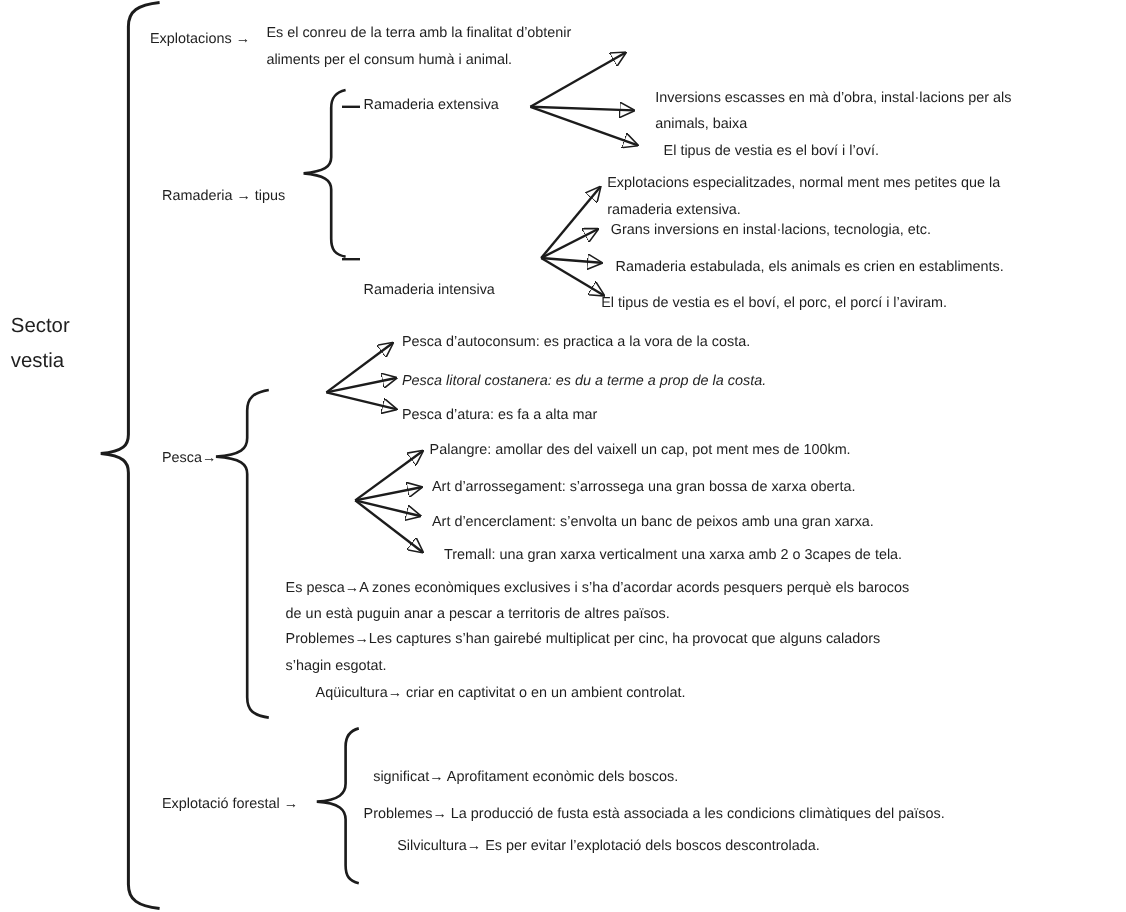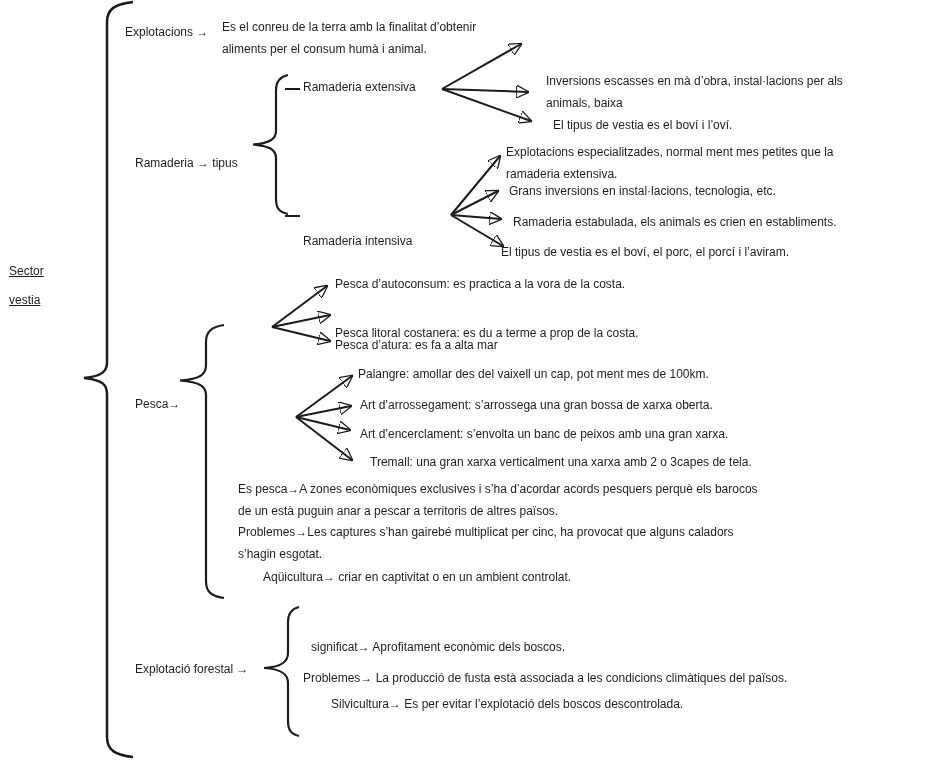--- a/index.html
+++ b/index.html
@@ -2,21 +2,21 @@
 <html><head>
 <meta charset="utf-8">
 <style>
   html,body{margin:0;padding:0;background:#ffffff;}
   .canvas{
     position:relative;width:938px;height:760px;background:#ffffff;overflow:hidden;
     font-family:"Liberation Sans","DejaVu Sans",sans-serif;color:#1f1f1f;
   }
   .t{position:absolute;font-size:12px;line-height:15px;white-space:nowrap;}
   .para{line-height:22px;}
-  .title{font-size:12px;line-height:29px;text-decoration:underline;}
+  .title{font-size:17px;line-height:29px;}
   svg.connectors{position:absolute;left:0;top:0;}
   svg.connectors path, svg.connectors line{stroke:#1c1c1c;fill:none;}
 </style>
 </head>
 <body>
 
 <div class="canvas">
 
   <svg class="connectors" width="938" height="760" viewBox="0 0 938 760">
     <defs>
@@ -76,23 +76,23 @@
 
   <div class="t" style="left:303px;top:206px;margin-top:28px;">Ramaderia intensiva</div>
   <div class="t para" style="left:506px;top:141px;">
     <div>Explotacions especialitzades, normal ment mes petites que la</div>
     <div>ramaderia extensiva.</div>
   </div>
   <div class="t" style="left:509px;top:184px;">Grans inversions en instal·lacions, tecnologia, etc.</div>
   <div class="t" style="left:513px;top:215px;">Ramaderia estabulada, els animals es crien en establiments.</div>
   <div class="t" style="left:501px;top:245px;">El tipus de vestia es el boví, el porc, el porcí i l’aviram.</div>
 
-  <div class="t" style="left:135px;top:374px;margin-top:23px;">Pesca→</div>
+  <div class="t" style="left:135px;top:374px;">Pesca→</div>
   <div class="t" style="left:335px;top:277px;">Pesca d’autoconsum: es practica a la vora de la costa.</div>
-  <div class="t" style="left:335px;top:326px;">Pesca litoral costanera: es du a terme a prop de la costa.</div>
+  <div class="t" style="left:335px;top:310px;font-style:italic;">Pesca litoral costanera: es du a terme a prop de la costa.</div>
   <div class="t" style="left:335px;top:338px;">Pesca d’atura: es fa a alta mar</div>
 
   <div class="t" style="left:358px;top:367px;">Palangre: amollar des del vaixell un cap, pot ment mes de 100km.</div>
   <div class="t" style="left:360px;top:398px;">Art d’arrossegament: s’arrossega una gran bossa de xarxa oberta.</div>
   <div class="t" style="left:360px;top:427px;">Art d’encerclament: s’envolta un banc de peixos amb una gran xarxa.</div>
   <div class="t" style="left:370px;top:455px;">Tremall: una gran xarxa verticalment una xarxa amb 2 o 3capes de tela.</div>
 
   <div class="t para" style="left:238px;top:478px;">
     <div>Es pesca→A zones econòmiques exclusives i s’ha d’acordar acords pesquers perquè els barocos</div>
     <div>de un està puguin anar a pescar a territoris de altres països.</div>

